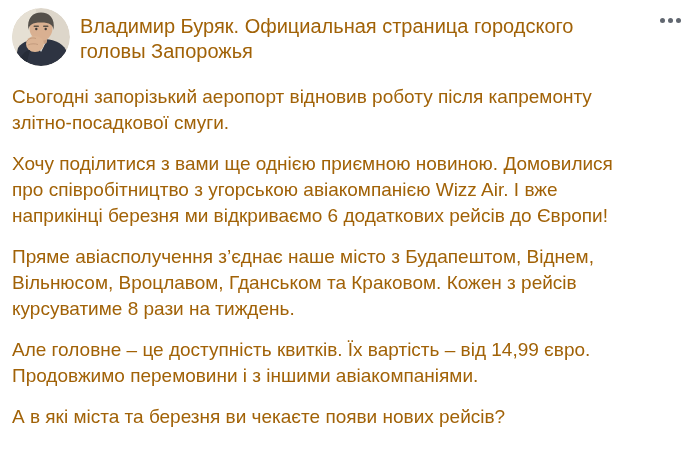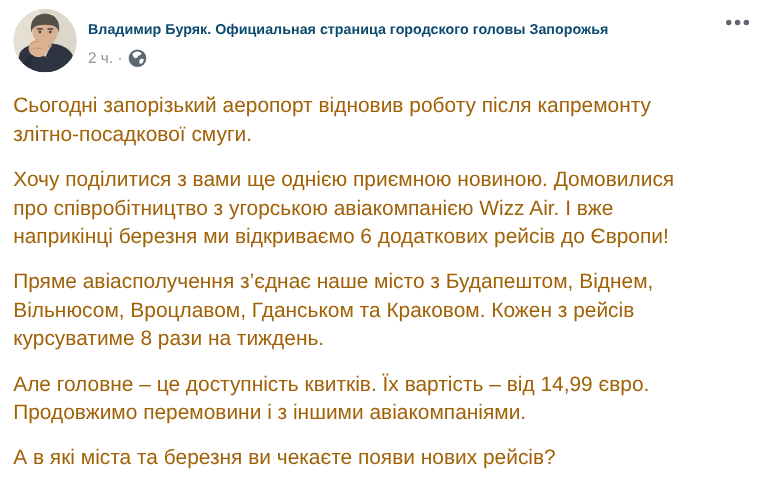--- a/index.html
+++ b/index.html
@@ -12,22 +12,22 @@
   .post { width: 697px; height: 456px; background: #ffffff; position: relative; }
 
   
   .header { display: flex; padding: 8px 12px 0 12px; position: relative; }
   .avatar {
     width: 58px; height: 58px; border-radius: 50%;
     flex: 0 0 58px; overflow: hidden; cursor: pointer;
   }
   .header-info { padding: 6px 0 0 10px; }
   .page-name {
-    display: block; color: #0c4a6e; font-weight: bold;
-    font-size: 13px; line-height: 25px; max-width: 545px;
+    display: block; color: #a16207; font-weight: normal;
+    font-size: 20px; line-height: 25px; max-width: 545px;
     text-decoration: none; cursor: pointer;
   }
   .meta {
     display: flex; align-items: center; margin-top: 4px;
     color: #90949c; font-size: 14px; line-height: 19px;
   }
   .meta .timestamp { cursor: pointer; }
   .meta .sep { margin: 0 4px; }
   .globe { width: 18px; height: 18px; display: inline-block; }
 
@@ -82,30 +82,20 @@
           <path d="M15 33 C17 30 21 29.5 24 30.5" stroke="#c39b7d" stroke-width="1" fill="none"></path>
           <path d="M16 37 C19 35.5 23 35.5 26 36.5" stroke="#c39b7d" stroke-width="1" fill="none"></path>
 
           <path d="M6 58 C8 48 12 43 18 42 L14 58 Z" fill="#262c38"></path>
         </g>
       </svg>
     </div>
 
     <div class="header-info">
       <a class="page-name" href="#">Владимир Буряк. Официальная страница городского головы Запорожья</a>
-      <div class="meta">
-        <span class="timestamp">2 ч.</span>
-        <span class="sep">·</span>
-
-        <svg class="globe" viewBox="0 0 18 18" aria-hidden="true">
-          <circle cx="9" cy="9" r="8" fill="#5d6673"></circle>
-          <path d="M4.2 5.2 C5.5 3.6 7.2 2.8 9.2 2.9 C10.6 3 11.8 3.5 12.8 4.4 L11.5 6.2 L9.5 6.6 L8.8 8.4 L6.6 8.9 L5.2 7.4 Z" fill="#ffffff"></path>
-          <path d="M12.6 9.2 L14.8 9.8 C14.6 11.9 13.4 13.6 11.6 14.5 L10.4 12.4 L11.2 10.2 Z" fill="#ffffff"></path>
-        </svg>
-      </div>
     </div>
 
     <div class="more-btn" title="">
       <span style="display:flex;gap:3px;">
         <span class="dot"></span>
           <span class="dot"></span>
           <span class="dot"></span>
       </span>
     </div>
   </div>

